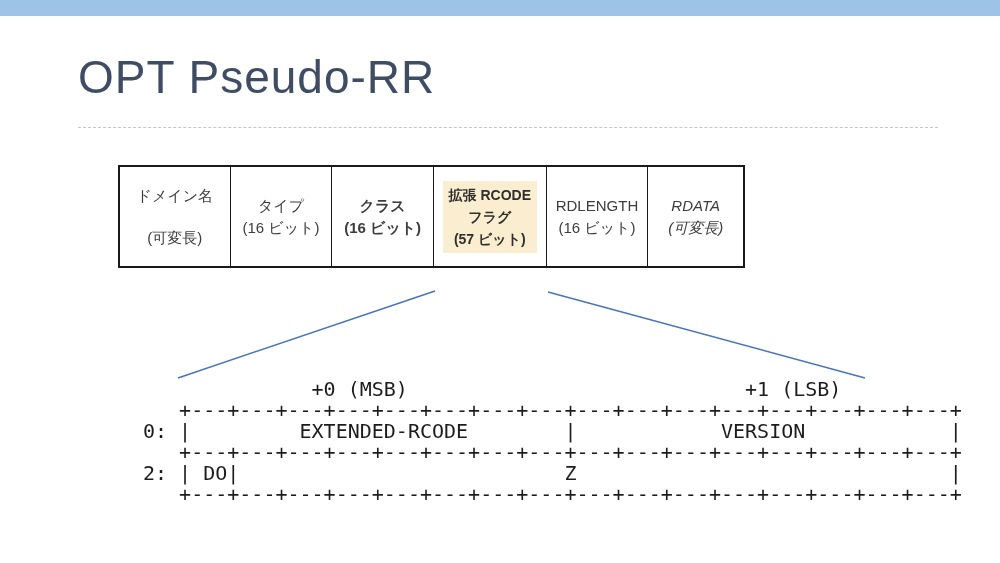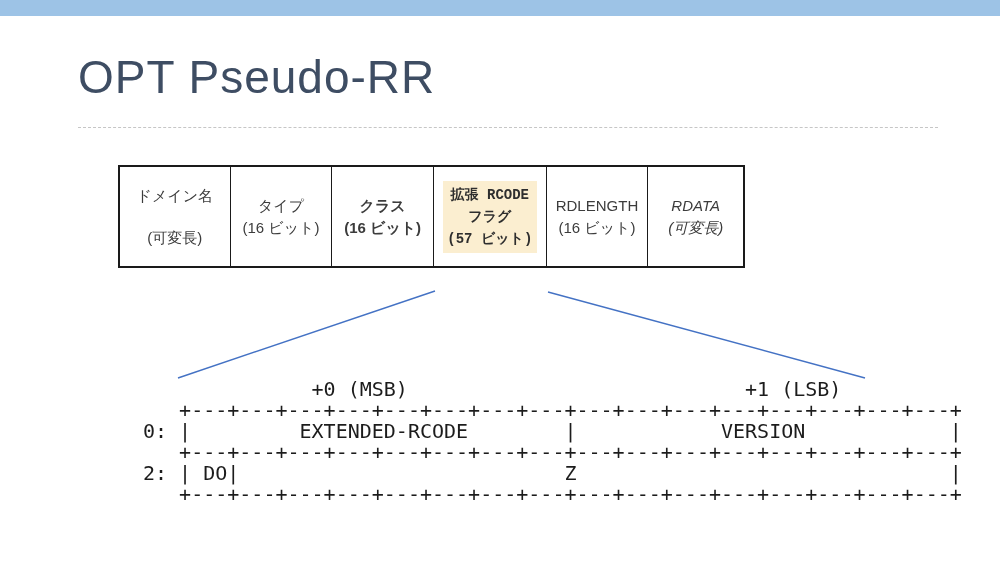--- a/index.html
+++ b/index.html
@@ -37,21 +37,21 @@
   .cell + .cell{border-left:1.5px solid var(--table-border);}
   .cell:nth-child(1){width:110px;gap:20px;}
   .cell:nth-child(2){width:102px;}
   .cell:nth-child(3){width:102px;font-weight:bold;}
   .cell:nth-child(4){width:113px;}
   .cell:nth-child(5){width:102px;}
   .cell:nth-child(6){width:96px;font-style:italic;}
   .cell-line{font-size:15px;line-height:22px;white-space:nowrap;}
   .hl{
     background:var(--highlight-bg);width:94px;padding:3px 12px;
-    display:flex;flex-direction:column;justify-content:center;align-items:center;font-family:Liberation Mono, monospace;
+    display:flex;flex-direction:column;justify-content:center;align-items:center;
   }
   .hl .cell-line{font-size:14px;line-height:22px;font-weight:bold;color:#2E2E2E;}
   .connectors{
     position:absolute;left:0;top:0;width:1000px;height:563px;
     pointer-events:none;
   }
   .connectors line{stroke:var(--connector);stroke-width:1.4;}
   .ascii{
     position:absolute;left:143px;top:379px;
     font-family:"DejaVu Sans Mono","Liberation Mono",monospace;

